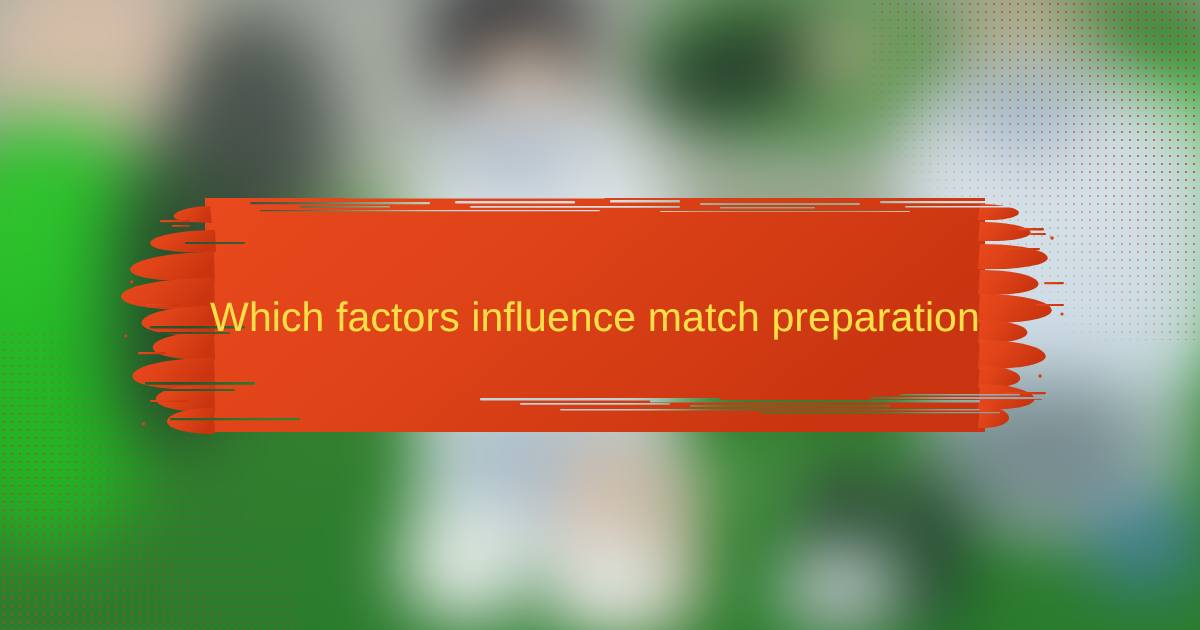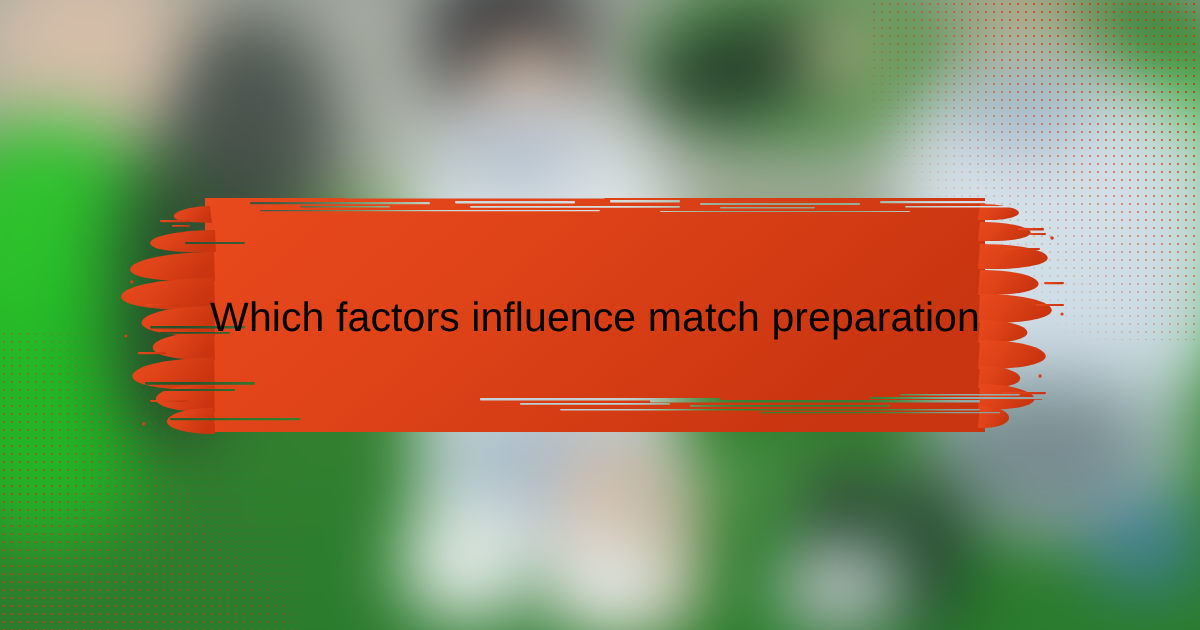--- a/index.html
+++ b/index.html
@@ -146,21 +146,21 @@
     flex-direction: column;
     align-items: center;
     justify-content: center;
     z-index: 3;
   }
 
   .headline {
     margin: 0;
     width: 100%;
     text-align: center;
-    color: #000000;
+    color: #fde047;
     font-family: "Liberation Sans", sans-serif;
     font-size: 41px;
     font-weight: 400;
     line-height: 1.42;
     letter-spacing: .1px;
     text-rendering: geometricPrecision;
   }
 </style>
 </head>
 <body>

